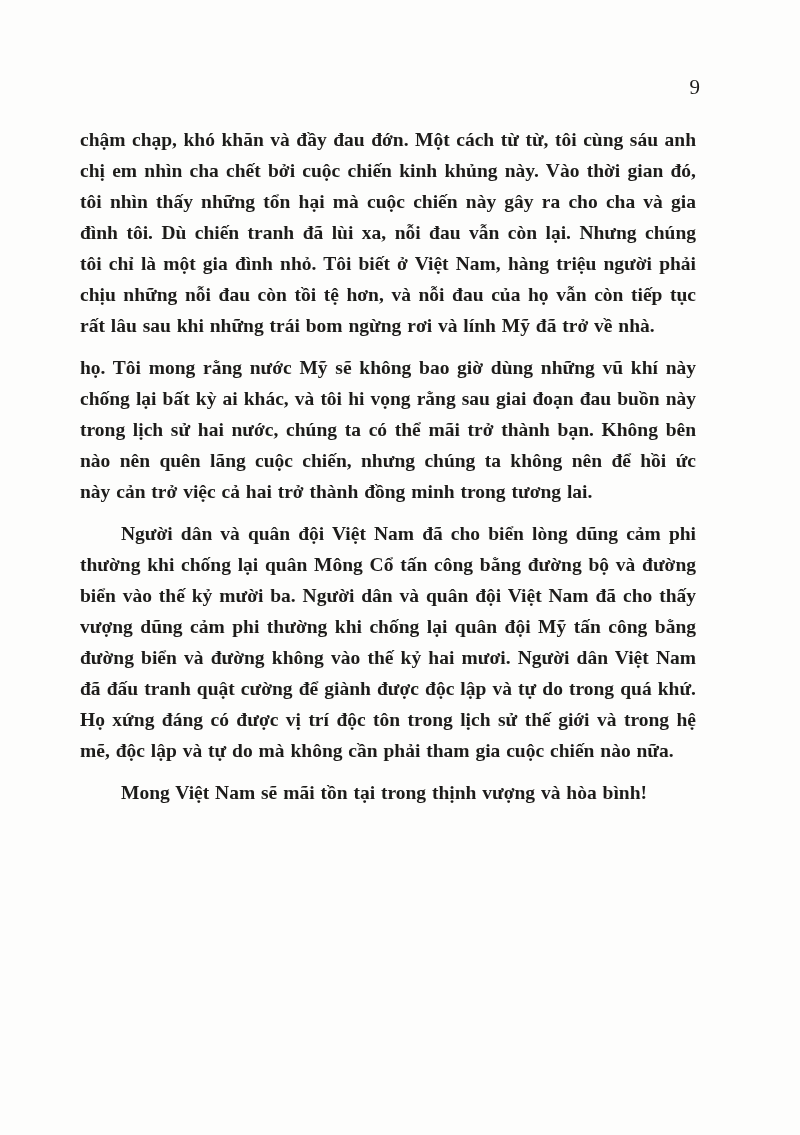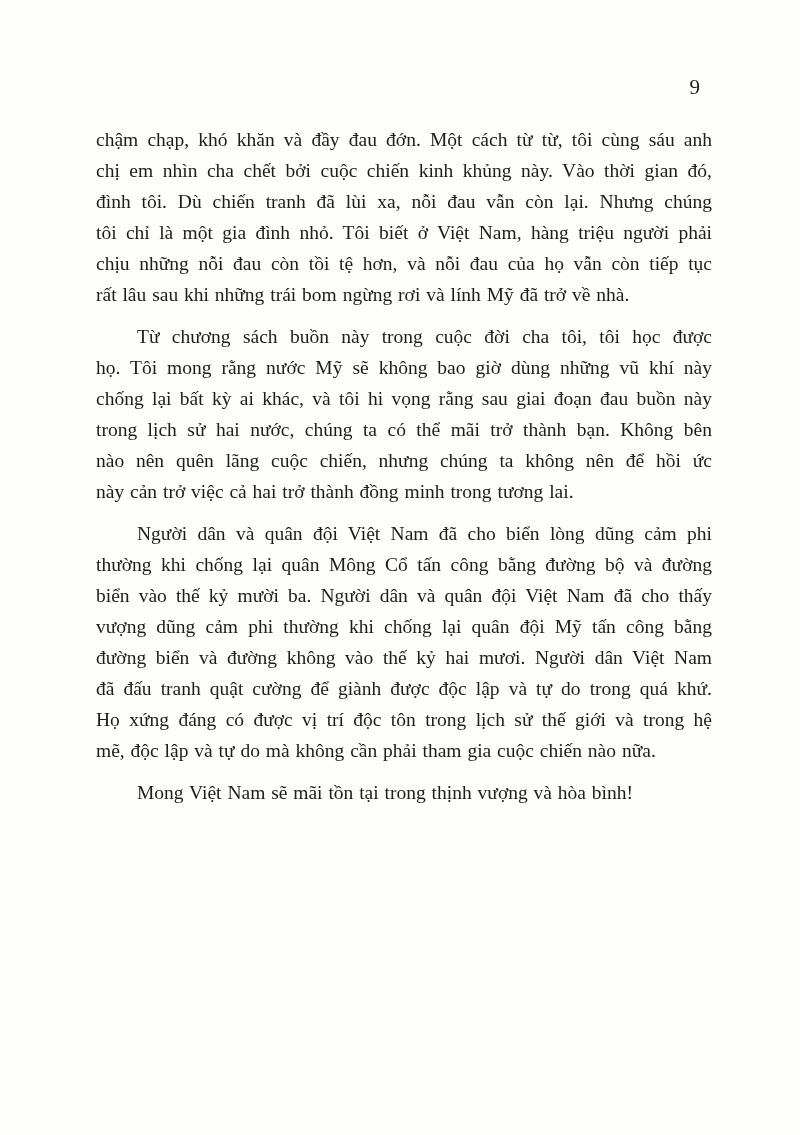--- a/index.html
+++ b/index.html
@@ -20,22 +20,23 @@
     position: absolute;
     top: 74px;
     right: 100px;
     font-size: 21px;
     line-height: 26px;
     color: #1d1c1a;
   }
   .body-text {
     position: absolute;
     top: 124px;
-    left: 96px;
+    left: 80px;
     width: 616px;
+    font-weight: bold;
   }
   .paragraph {
     margin: 0 0 11px 0;
   }
   .line {
     font-size: 19.5px;
     line-height: 31px;
     text-align: justify;
     text-align-last: justify;
     -moz-text-align-last: justify;
@@ -52,27 +53,27 @@
 </style>
 </head>
 <body>
 
 <div class="page">
   <div class="page-number">9</div>
   <div class="body-text">
       <div class="paragraph">
         <div class="line">chậm chạp, khó khăn và đầy đau đớn. Một cách từ từ, tôi cùng sáu anh</div>
         <div class="line">chị em nhìn cha chết bởi cuộc chiến kinh khủng này. Vào thời gian đó,</div>
+        <div class="line">tôi nhìn thấy những tổn hại mà cuộc chiến này gây ra cho cha và gia</div>
         <div class="line">đình tôi. Dù chiến tranh đã lùi xa, nỗi đau vẫn còn lại. Nhưng chúng</div>
         <div class="line">tôi chỉ là một gia đình nhỏ. Tôi biết ở Việt Nam, hàng triệu người phải</div>
         <div class="line">chịu những nỗi đau còn tồi tệ hơn, và nỗi đau của họ vẫn còn tiếp tục</div>
         <div class="line last">rất lâu sau khi những trái bom ngừng rơi và lính Mỹ đã trở về nhà.</div>
       </div>
       <div class="paragraph">
-        <div class="line indent">Từ chương sách buồn này trong cuộc đời cha tôi, tôi học được</div>
         <div class="line">họ. Tôi mong rằng nước Mỹ sẽ không bao giờ dùng những vũ khí này</div>
         <div class="line">chống lại bất kỳ ai khác, và tôi hi vọng rằng sau giai đoạn đau buồn này</div>
         <div class="line">trong lịch sử hai nước, chúng ta có thể mãi trở thành bạn. Không bên</div>
         <div class="line">nào nên quên lãng cuộc chiến, nhưng chúng ta không nên để hồi ức</div>
         <div class="line last">này cản trở việc cả hai trở thành đồng minh trong tương lai.</div>
       </div>
       <div class="paragraph">
         <div class="line indent">Người dân và quân đội Việt Nam đã cho biển lòng dũng cảm phi</div>
         <div class="line">thường khi chống lại quân Mông Cổ tấn công bằng đường bộ và đường</div>
         <div class="line">biển vào thế kỷ mười ba. Người dân và quân đội Việt Nam đã cho thấy</div>

